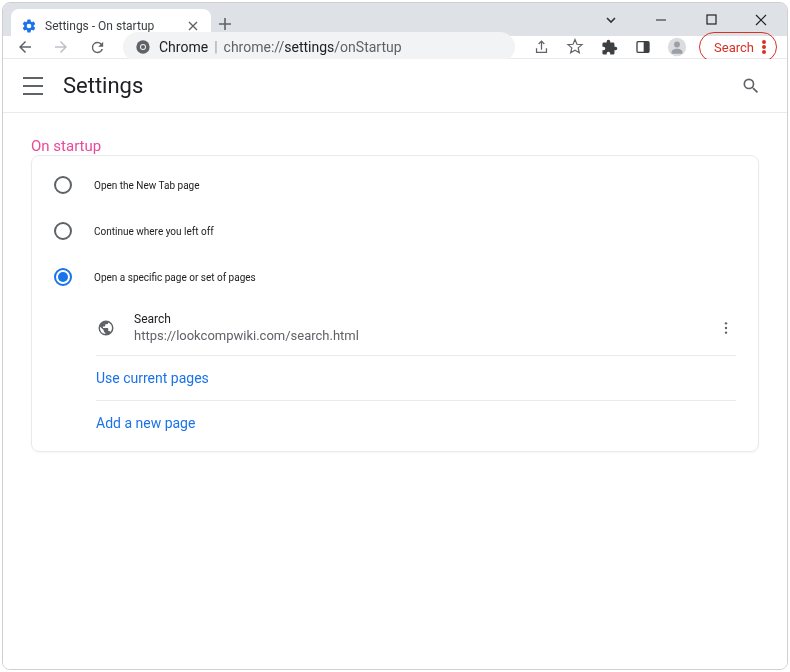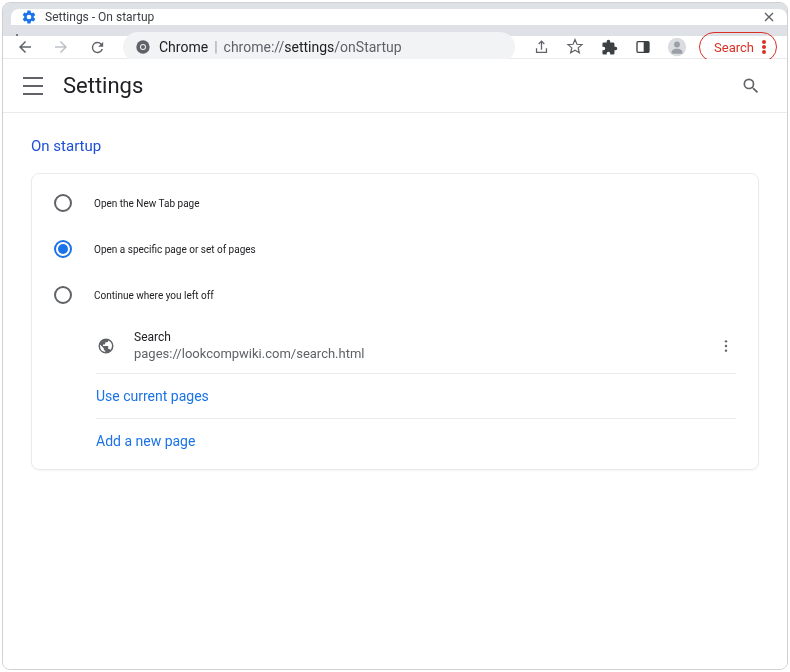--- a/index.html
+++ b/index.html
@@ -1,20 +1,20 @@
 <!DOCTYPE html>
 <html><head>
 <meta charset="utf-8">
 <style>
   * { box-sizing: border-box; margin: 0; padding: 0; font-family: "Segoe UI", Roboto, Arial, sans-serif; }
   body { width: 790px; height: 672px; background: #fff; overflow: hidden; }
   
   .window { width: 786px; height: 668px; margin: 2px; border: 1px solid #d0d0d0; border-radius: 8px; overflow: hidden; background: #fff; display: flex; flex-direction: column; }
   
-  .titlebar { height: 33px; display: flex; align-items: stretch; background: #dee1e6; flex-direction: column; }
+  .titlebar { height: 33px; display: flex; align-items: stretch; background: #dee1e6; }
   .tab { display: flex; align-items: center; background: #fff; border-radius: 8px 8px 0 0; margin-top: 6px; margin-left: 8px; padding: 0 10px; height: 34px; min-width: 200px; gap: 8px; }
   .tab-icon { width: 16px; height: 16px; display: flex; align-items: center; justify-content: center; }
   .tab-title { font-size: 12px; color: #3c4043; flex: 1; }
   .tab-close { width: 16px; height: 16px; display: flex; align-items: center; justify-content: center; color: #5f6368; font-size: 14px; }
   .new-tab { width: 28px; display: flex; align-items: center; justify-content: center; color: #5f6368; font-size: 18px; margin-top: 8px; }
   .win-controls { margin-left: auto; display: flex; align-items: center; padding-right: 4px; gap: 6px; }
   .win-btn { width: 44px; height: 34px; display: flex; align-items: center; justify-content: center; color: #222; }
   
   .toolbar { height: 23px; display: flex; align-items: center; background: #fff; border-bottom: 1px solid #e8eaed; padding: 0 6px; gap: 4px; }
   .nav-btn { width: 32px; height: 32px; display: flex; align-items: center; justify-content: center; color: #5f6368; border-radius: 50%; }
@@ -31,21 +31,21 @@
   .update-btn .dot { width: 4px; height: 4px; background: #d93025; border-radius: 50%; box-shadow: 0 5px 0 #d93025, 0 -5px 0 #d93025; margin-left: 4px; }
   
   .content { flex: 1; background: #fff; overflow: auto; }
   .settings-header { height: 54px; display: flex; align-items: center; padding: 0 20px; border-bottom: 1px solid #e8eaed; gap: 20px; }
   .menu-icon { width: 20px; height: 18px; display: flex; flex-direction: column; justify-content: space-between; }
   .menu-icon span { height: 2px; background: #5f6368; }
   .settings-title { font-size: 22px; color: #202124; font-weight: 400; }
   .search-right { margin-left: auto; }
   
   .page-body { padding: 24px 28px; }
-  .section-title { font-size: 15px; color: #1d4ed8; margin-bottom: 18px; font-weight: 400; }
+  .section-title { font-size: 15px; color: #ec4899; font-weight: 400; }
   
   .card { border: 1px solid #e8eaed; border-radius: 8px; box-shadow: 0 1px 2px rgba(0,0,0,0.04); padding: 6px 0; }
   .radio-row { display: flex; align-items: center; padding: 14px 22px; gap: 22px; }
   .radio { width: 18px; height: 18px; border: 2px solid #5f6368; border-radius: 50%; display: flex; align-items: center; justify-content: center; flex-shrink: 0; }
   .radio.selected { border-color: #1a73e8; }
   .radio.selected::after { content: ""; width: 10px; height: 10px; background: #1a73e8; border-radius: 50%; }
   .radio-label { font-size: 10px; color: #202124; }
   
   .sub-list { margin-left: 64px; margin-right: 22px; }
   .page-item { display: flex; align-items: center; padding: 12px 0; gap: 18px; border-bottom: 1px solid #e8eaed; }
@@ -189,38 +189,38 @@
 
     <div class="page-body">
       <div class="section-title">On startup</div>
 
       <div class="card">
         <div class="radio-row">
           <span class="radio"></span>
           <span class="radio-label">Open the New Tab page</span>
         </div>
         <div class="radio-row">
+          <span class="radio"></span>
+          <span class="radio-label">Continue where you left off</span>
+        </div>
+        <div class="radio-row">
           <span class="radio selected"></span>
           <span class="radio-label">Open a specific page or set of pages</span>
-        </div>
-        <div class="radio-row">
-          <span class="radio"></span>
-          <span class="radio-label">Continue where you left off</span>
         </div>
 
         <div class="sub-list">
           <div class="page-item">
             <span class="globe">
               <svg width="18" height="18" viewBox="0 0 24 24">
                   <path fill="#5f6368" d="M12 2a10 10 0 1 0 0 20 10 10 0 0 0 0-20zm-1 17.93A8 8 0 0 1 4 12c0-.6.08-1.19.21-1.75L9 15v1a2 2 0 0 0 2 2v1.93zm6.9-2.54A2 2 0 0 0 16 16h-1v-3a1 1 0 0 0-1-1H8v-2h2a1 1 0 0 0 1-1V7h2a2 2 0 0 0 2-2v-.41A7.99 7.99 0 0 1 20 12a7.92 7.92 0 0 1-2.1 5.39z"></path>
                 </svg>
             </span>
             <div class="page-info">
               <div class="page-name">Search</div>
-              <div class="page-url">pages://lookcompwiki.com/search.html</div>
+              <div class="page-url">https://lookcompwiki.com/search.html</div>
             </div>
             <span class="more-dots">
               <svg width="16" height="16" viewBox="0 0 24 24">
                   <circle cx="12" cy="5" r="1.8" fill="#5f6368"></circle>
                   <circle cx="12" cy="12" r="1.8" fill="#5f6368"></circle>
                   <circle cx="12" cy="19" r="1.8" fill="#5f6368"></circle>
                 </svg>
             </span>
           </div>
           <div class="link-row">Use current pages</div>

